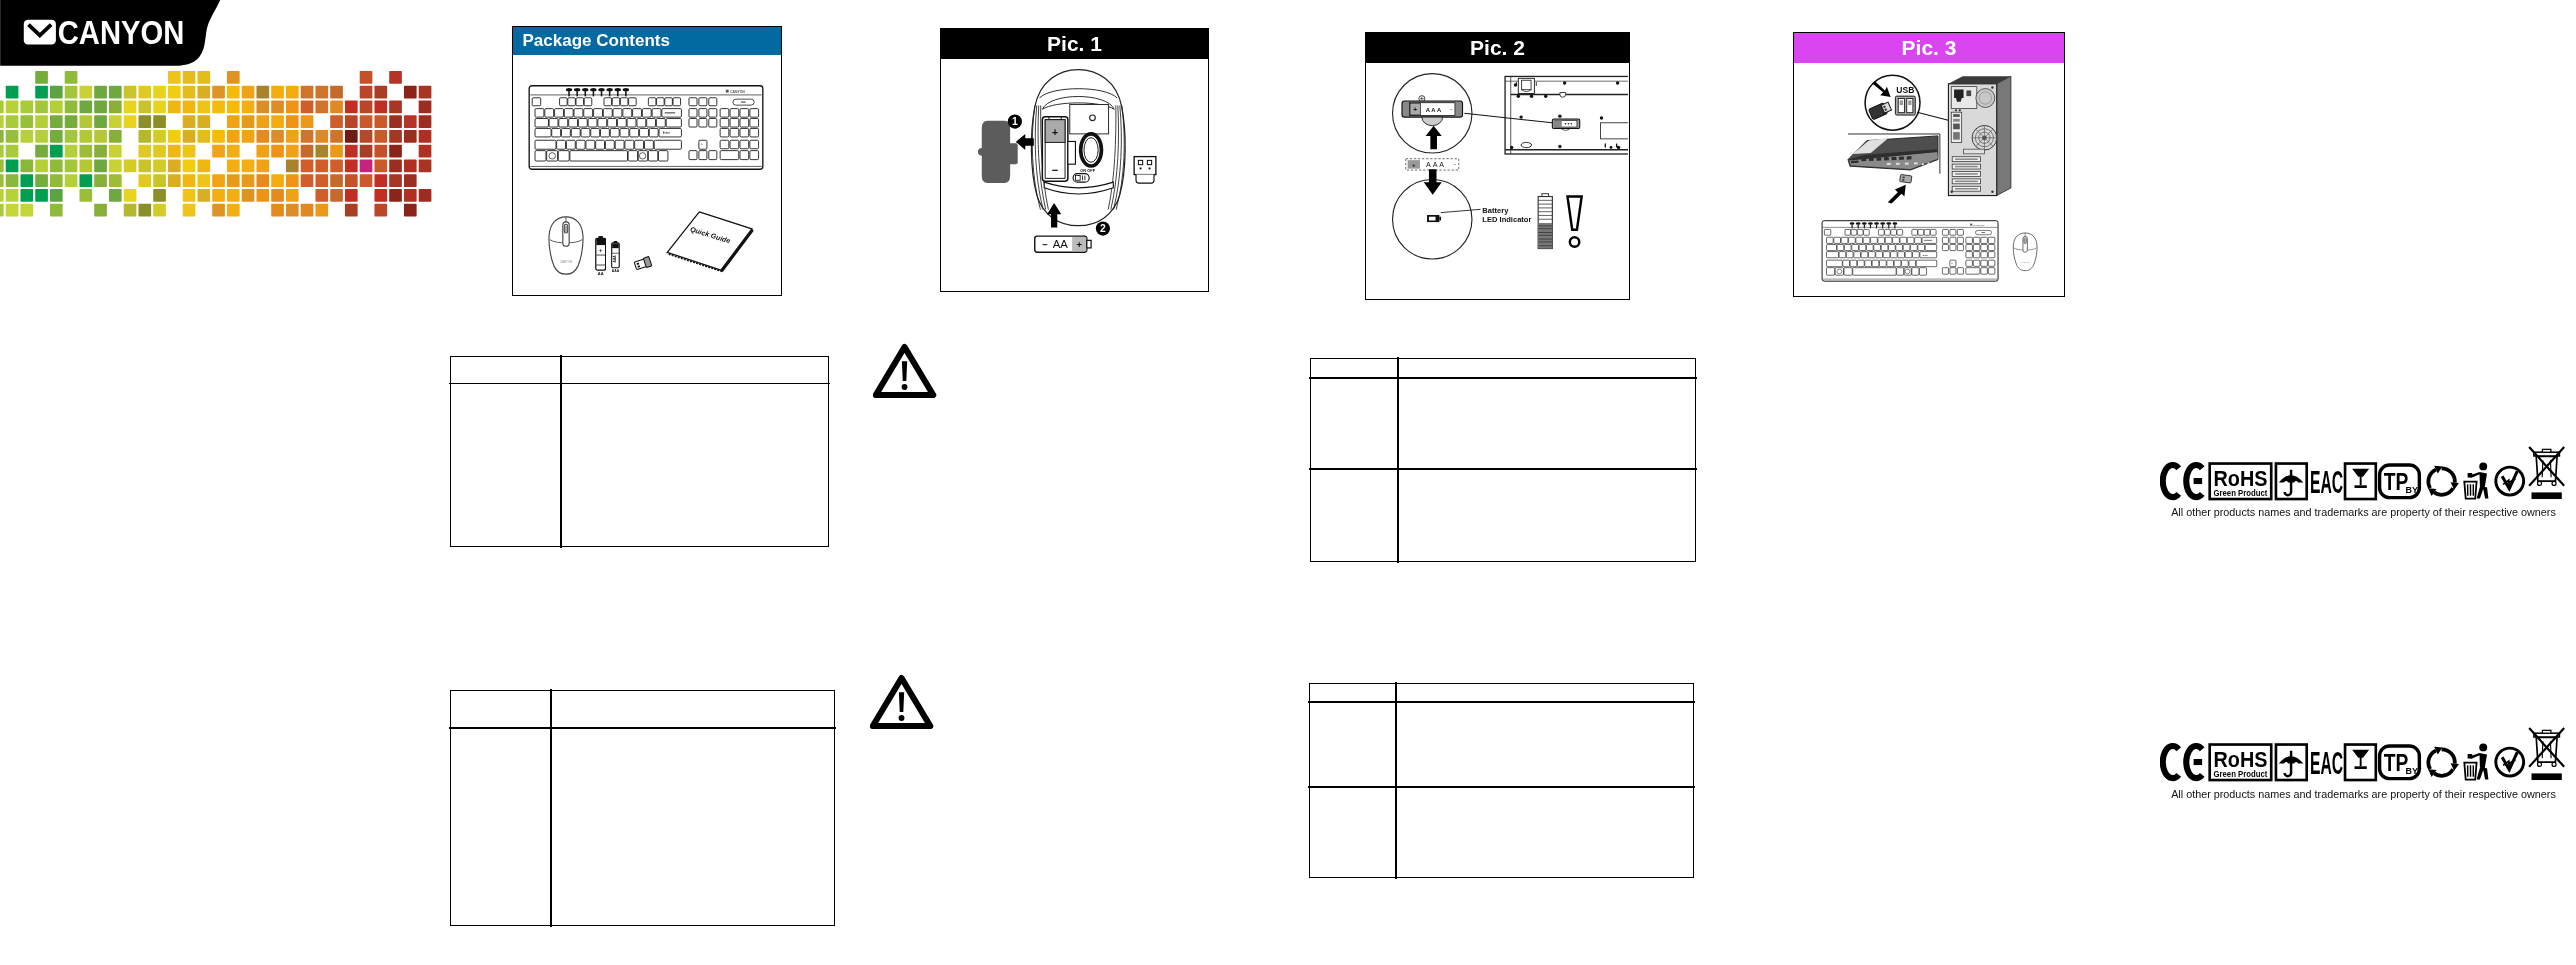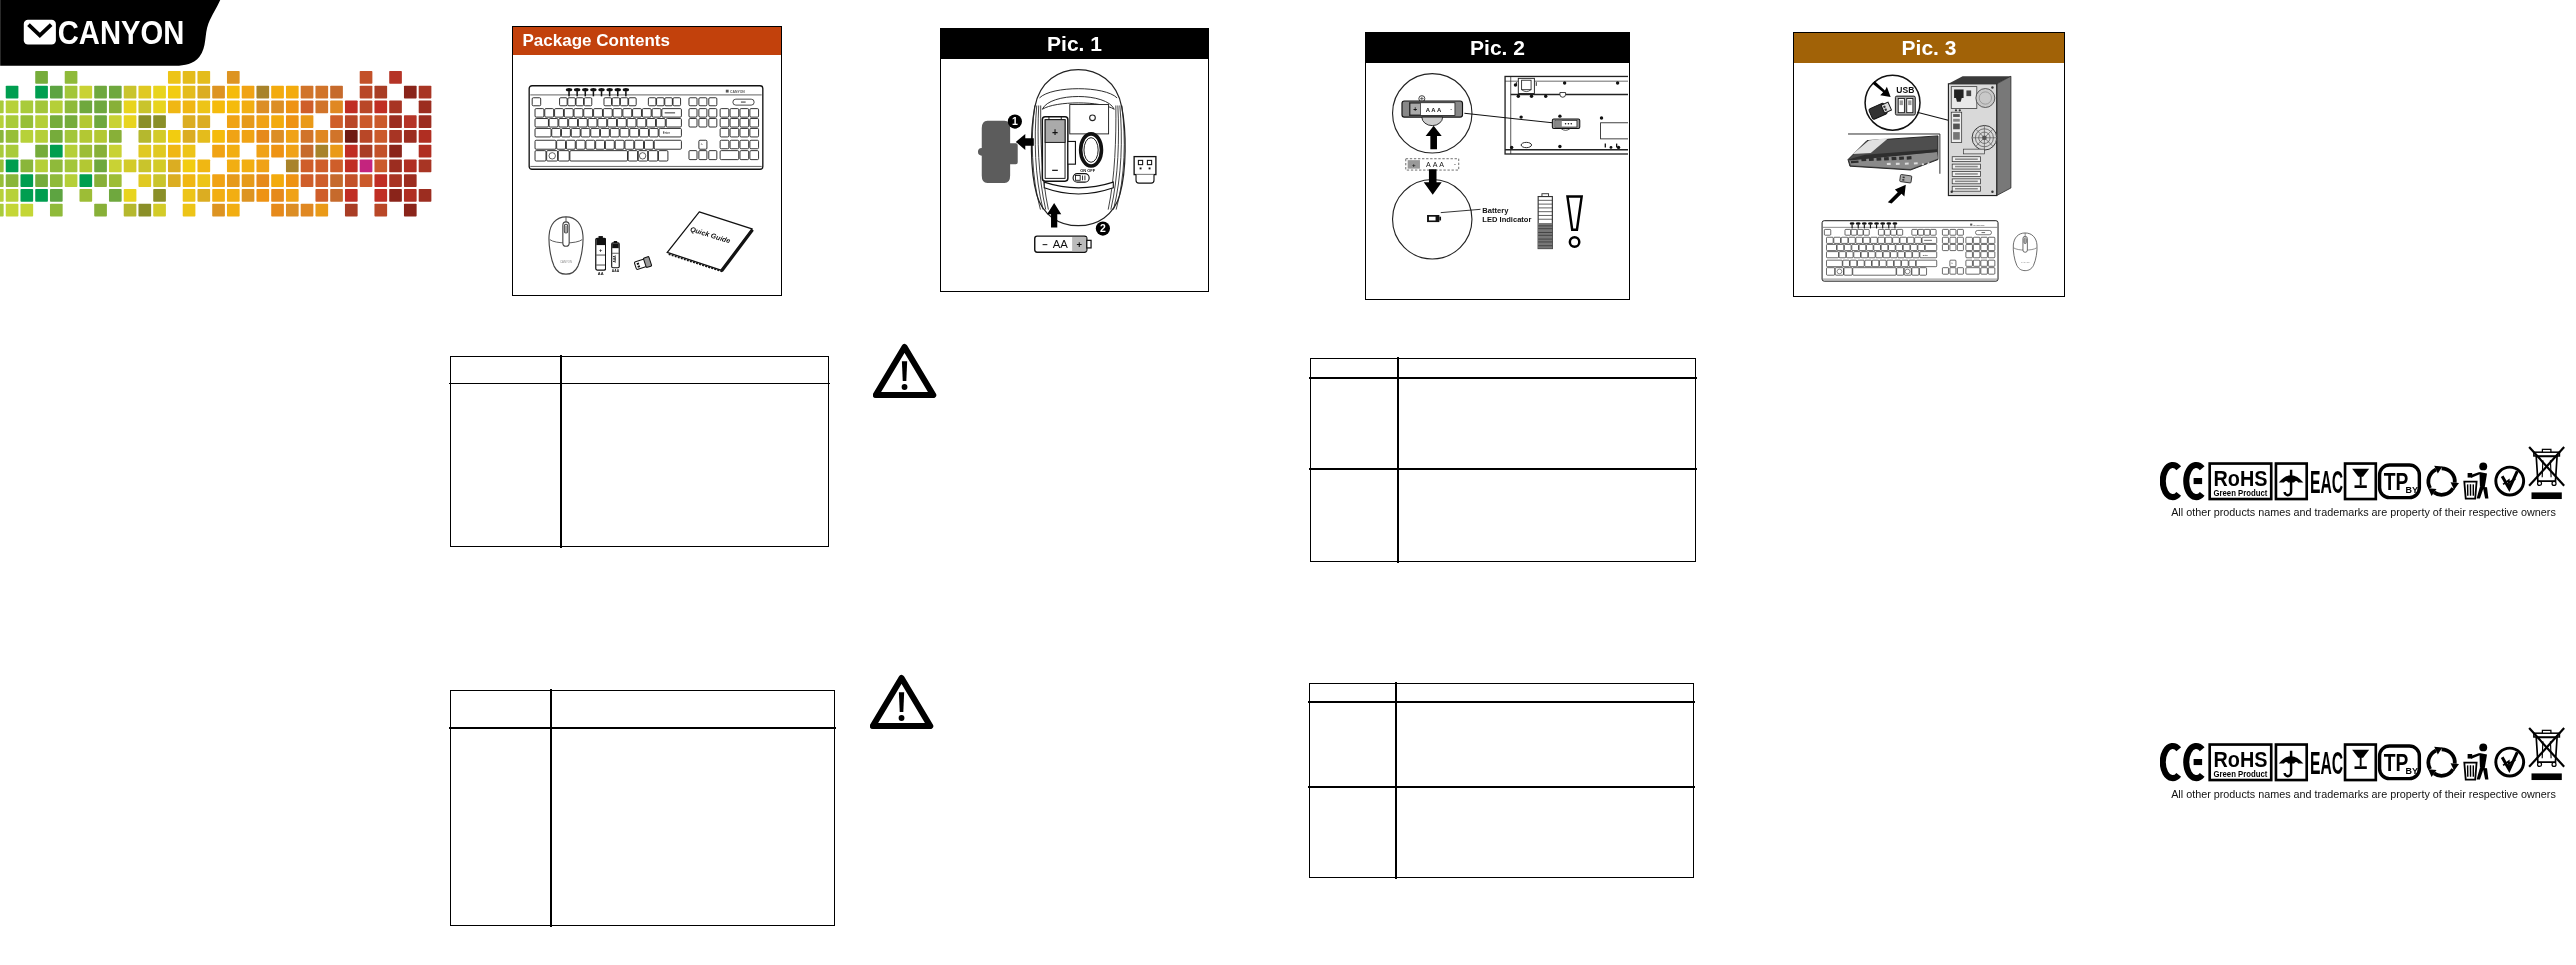--- a/index.html
+++ b/index.html
@@ -250,21 +250,21 @@
 <rect x="286.4" y="147.9" width="13.4" height="13.4" rx="0.8" fill="#e68a1b"></rect>
 <rect x="302.0" y="147.9" width="13.4" height="13.4" rx="0.8" fill="#dc8e25"></rect>
 <rect x="317.6" y="147.9" width="13.4" height="13.4" rx="0.8" fill="#e08822"></rect>
 <rect x="333.2" y="147.9" width="13.4" height="13.4" rx="0.8" fill="#ea9a18"></rect>
 <rect x="364.4" y="147.9" width="13.4" height="13.4" rx="0.8" fill="#a93d25"></rect>
 <rect x="395.6" y="147.9" width="13.4" height="13.4" rx="0.8" fill="#b94727"></rect>
 <rect x="426.8" y="147.9" width="13.4" height="13.4" rx="0.8" fill="#8a241a"></rect>
   </svg>
 
 <div style="position:absolute;left:512px;top:25.6px;width:270px;height:270px;border:1.9px solid #000;background:#fff;box-sizing:border-box;">
-    <div style="height:28px;background:#c2410c;color:#fff;font-weight:bold;font-size:17px;display:flex;align-items:center;padding-left:9.5px;">Package Contents</div>
+    <div style="height:28px;background:#0369a1;color:#fff;font-weight:bold;font-size:17px;display:flex;align-items:center;padding-left:9.5px;">Package Contents</div>
   </div>
 
 <svg style="position:absolute;left:528px;top:85px" width="236" height="85" viewBox="0 0 249 90">
     <rect x="0.8" y="0.8" width="247.4" height="88.4" rx="3" fill="#fff" stroke="#111" stroke-width="1.4"></rect>
 <line x1="2" y1="10.5" x2="247" y2="10.5" stroke="#111" stroke-width="0.7"></line>
 <line x1="2" y1="86.2" x2="247" y2="86.2" stroke="#111" stroke-width="0.7"></line>
 <ellipse cx="43.0" cy="5" rx="3.4" ry="1.8" fill="#111"></ellipse>
 <rect x="42.2" y="6.5" width="1.6" height="5.5" fill="#111"></rect>
 <ellipse cx="51.6" cy="5" rx="3.4" ry="1.8" fill="#111"></ellipse>
 <rect x="50.8" y="6.5" width="1.6" height="5.5" fill="#111"></rect>
@@ -597,21 +597,21 @@
 <line x1="181" y1="183" x2="196" y2="183" stroke="#333" stroke-width="0.8"></line>
 <line x1="181" y1="187" x2="196" y2="187" stroke="#333" stroke-width="0.8"></line>
 <line x1="181" y1="190" x2="196" y2="190" stroke="#333" stroke-width="0.8"></line>
 <line x1="181" y1="194" x2="196" y2="194" stroke="#333" stroke-width="0.8"></line>
 
 <polygon points="212,142 227,142 222,177 217,177" fill="#fff" stroke="#000" stroke-width="2.6"></polygon>
 <circle cx="219.5" cy="190" r="5" fill="#fff" stroke="#000" stroke-width="2.6"></circle>
   </svg>
 
 <div style="position:absolute;left:1793px;top:32px;width:272px;height:265px;border:1.9px solid #000;background:#fff;box-sizing:border-box;">
-    <div style="height:30px;background:#a16207;color:#fff;font-weight:bold;font-size:21px;display:flex;align-items:center;justify-content:center;">Pic. 3</div>
+    <div style="height:30px;background:#d946ef;color:#fff;font-weight:bold;font-size:21px;display:flex;align-items:center;justify-content:center;">Pic. 3</div>
   </div>
 
 <svg style="position:absolute;left:1795px;top:62px" width="268" height="233" viewBox="0 0 283 246">
 <circle cx="103" cy="43" r="29" fill="#fff" stroke="#111" stroke-width="1.6"></circle>
 <path d="M84,20 L95,30 L97,26 L101,37 L90,35 L93,32 L82,23 Z" fill="#000"></path>
 <text x="107" y="33" font-size="9" font-weight="bold" fill="#111" font-family="Liberation Sans, sans-serif">USB</text>
 <g transform="rotate(-24 90 51)">
       <rect x="79" y="45" width="17" height="12" rx="2" fill="#333" stroke="#111" stroke-width="1"></rect>
       <rect x="93" y="46.5" width="8" height="9" fill="#ddd" stroke="#111" stroke-width="1"></rect>
       <rect x="94.5" y="48.3" width="2.2" height="2.2" fill="#333"></rect>

